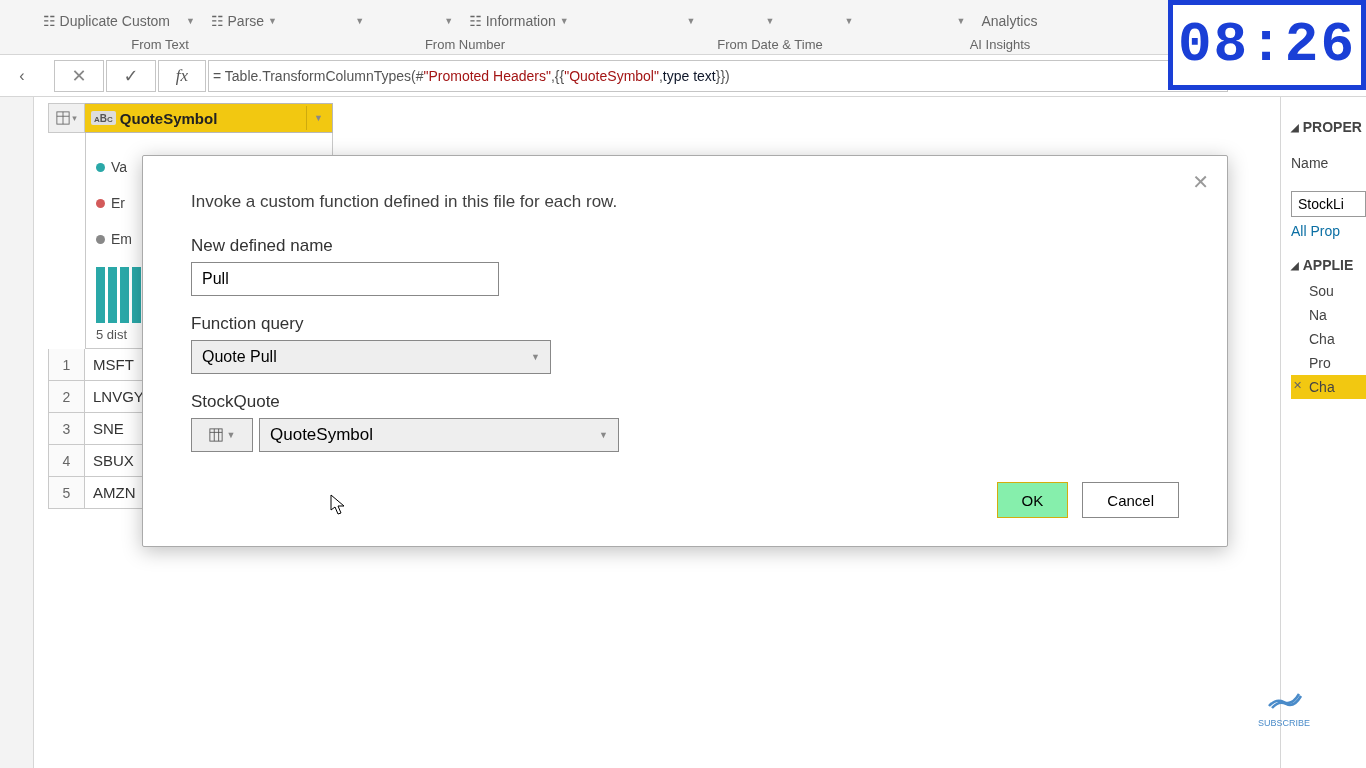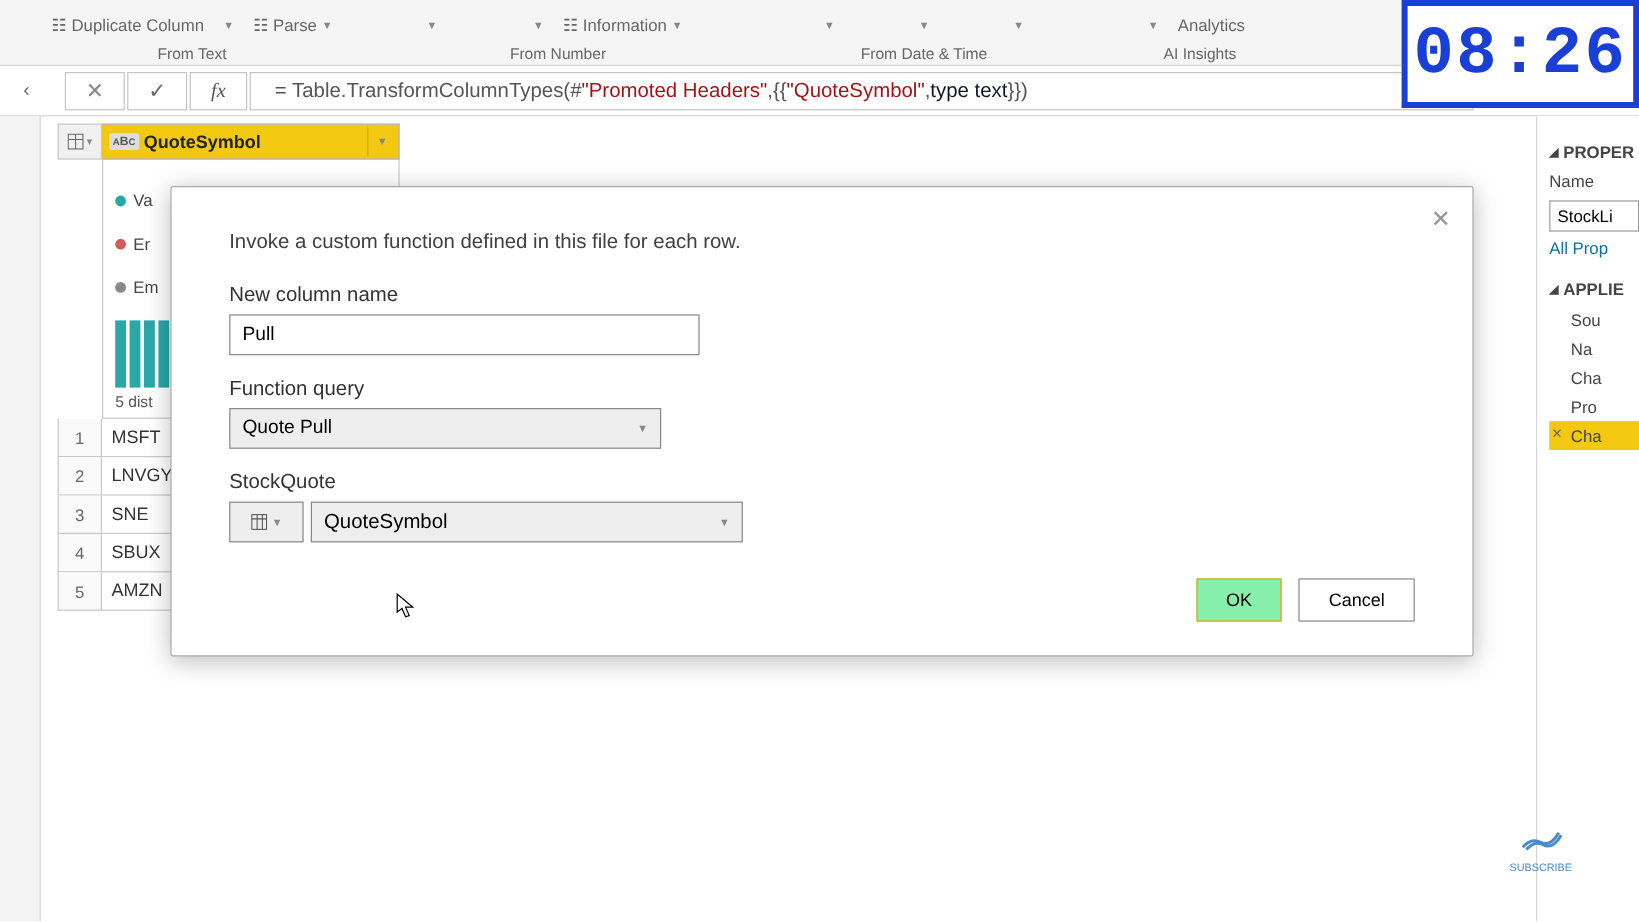--- a/index.html
+++ b/index.html
@@ -10,21 +10,21 @@
 .rgrp-top{display:flex;gap:10px;height:28px;align-items:center;color:#666;font-size:14px}
 .rgrp-label{font-size:13px;color:#666;padding:2px 0}
 .rbtn{display:flex;align-items:center;gap:4px;color:#666;font-size:14px;padding:2px 6px;cursor:pointer}
 .dd-arrow{font-size:9px;color:#888}
 
 .fbar{height:42px;border-bottom:1px solid #d6d6d6;display:flex;align-items:center;padding:0 10px;gap:2px}
 .nav-collapse{width:24px;text-align:center;color:#666;font-size:16px;cursor:pointer}
 .fbx{display:flex;align-items:center;border:1px solid #c5c5c5;height:32px}
 .fbx.cmd{width:50px;justify-content:center;color:#888;font-size:18px;cursor:pointer}
 .fbx.label{width:48px;justify-content:center;font-style:italic;font-family:Georgia,serif;color:#555;font-size:17px}
-.fbx.formula{flex:1;padding:0 20px;font-family:Consolas,monospace;font-size:17px;max-width:1020px}
+.fbx.formula{flex:1;padding:0 4px;font-family:Consolas,monospace;font-size:14px;max-width:1020px}
 .fx1{color:#555}.fx2{color:#a31515}.fx3{color:#0f172a}
 
 .content{display:flex;height:calc(100% - 97px)}
 .leftpad{width:34px;border-right:1px solid #d6d6d6;background:#f3f3f3}
 .tablearea{padding:6px 0 0 14px;position:relative}
 
 .chdr{display:flex;height:30px}
 .corner{width:37px;background:#f0f0f0;border:1px solid #c9c9c9;display:flex;align-items:center;justify-content:center}
 .colhead{width:248px;background:#f2c811;border:1px solid #b8b8b8;border-left:none;display:flex;align-items:center;justify-content:space-between;padding:0 2px 0 6px;font-size:15px;font-weight:600;color:#222}
 .colhead .left{display:flex;align-items:center;gap:4px}
@@ -39,33 +39,33 @@
 .bar{width:9px;background:#2aa8a8;height:100%}
 .dist{font-size:13px;color:#555;margin-top:4px}
 
 .datarow{display:flex;height:32px}
 .rnum{width:37px;border:1px solid #c9c9c9;border-top:none;display:flex;align-items:center;justify-content:center;background:#fafafa;font-size:14px;color:#666}
 .rcell{width:248px;border:1px solid #c9c9c9;border-top:none;border-left:none;display:flex;align-items:center;padding:0 8px;font-size:15px;color:#333}
 
 .rightpane{position:absolute;right:0;top:97px;bottom:0;width:86px;border-left:1px solid #d6d6d6;padding:12px 0 0 10px;overflow:hidden;background:#fff}
 .sect{display:flex;align-items:center;gap:4px;font-weight:600;font-size:14px;color:#444;margin:10px 0 6px}
 .tri{font-size:10px}
-.plabel{font-size:14px;color:#444;margin:8px 0}
+.plabel{font-size:14px;color:#444;margin:20px 0}
 .pinput{border:1px solid #999;padding:4px 6px;font-size:14px;width:100%;margin-bottom:6px}
 .plink{color:#0b6fa4;font-size:14px;cursor:pointer}
 .step{font-size:14px;color:#444;padding:4px 0 4px 18px}
 .step.sel{background:#f2c811;position:relative}
 .step.sel:before{content:"✕";position:absolute;left:2px;font-size:11px;color:#666}
 
 .dialog{position:absolute;left:142px;top:155px;width:1086px;background:#fff;border:1px solid #aaa;border-radius:2px;box-shadow:0 4px 20px rgba(0,0,0,0.25);padding:36px 48px 28px;z-index:100}
 .dlg-close{position:absolute;top:14px;right:18px;font-size:20px;color:#999;cursor:pointer}
 .dlg-title{font-size:32px;font-weight:300;color:#333;margin-bottom:16px}
 .dlg-desc{font-size:17px;color:#404040;margin-bottom:24px}
 .dlg-label{font-size:17px;color:#333;margin-bottom:6px}
-.dlg-input{border:1px solid #888;height:34px;padding:0 10px;font-size:16px;width:392px;margin-bottom:18px}
+.dlg-input{border:1px solid #888;height:34px;padding:0 10px;font-size:16px;width:308px;margin-bottom:18px}
 .dlg-select{border:1px solid #888;height:34px;padding:4px 10px;font-size:16px;width:360px;margin-bottom:18px;display:flex;align-items:center;justify-content:space-between;background:#eee;cursor:pointer}
 .param-row{display:flex;gap:6px;margin-bottom:30px}
 .type-dd{border:1px solid #888;height:34px;width:62px;background:#eee;display:flex;align-items:center;justify-content:center;gap:4px;cursor:pointer}
 .param-select{border:1px solid #888;height:34px;width:360px;padding:0 10px;font-size:17px;display:flex;align-items:center;justify-content:space-between;background:#eee;cursor:pointer}
 .dlg-btns{display:flex;justify-content:flex-end;gap:14px}
 .btn{height:36px;padding:0 24px;font-size:15px;border:1px solid #888;background:#fff;cursor:pointer}
 .btn.primary{background:#86efac;border-color:#d4ac0d}
 
 .cursor{position:absolute;left:330px;top:494px;z-index:200;pointer-events:none}
 
@@ -77,21 +77,21 @@
 .tbl-ic{width:14px;height:14px;display:inline-block}
 </style>
 </head>
 <body>
 
 <div class="ribbon">
   <div class="rgrp" style="width:300px">
     <div class="rgrp-top">
       <div class="rbtn">
           <span>☷</span>
-          <span>Duplicate Column</span>
+          <span>Duplicate Custom</span>
         </div>
       <span class="dd-arrow">▼</span>
       <div class="rbtn">
           <span>☷</span>
           <span>Parse</span>
           <span class="dd-arrow">▼</span>
         </div>
     </div>
     <div class="rgrp-label">From Text</div>
   </div>
@@ -227,21 +227,21 @@
       <div class="step">Cha</div>
       <div class="step">Pro</div>
       <div class="step sel">Cha</div>
     </div>
 </div>
 
 <div class="dialog">
   <div class="dlg-close">✕</div>
   <div class="dlg-desc">Invoke a custom function defined in this file for each row.</div>
 
-  <div class="dlg-label">New column name</div>
+  <div class="dlg-label">New defined name</div>
   <input class="dlg-input" value="Pull" style="">
 
   <div class="dlg-label">Function query</div>
   <div class="dlg-select">
     <span>Quote Pull</span>
       <span class="dd-arrow">▼</span>
   </div>
 
   <div class="dlg-label">StockQuote</div>
   <div class="param-row">

